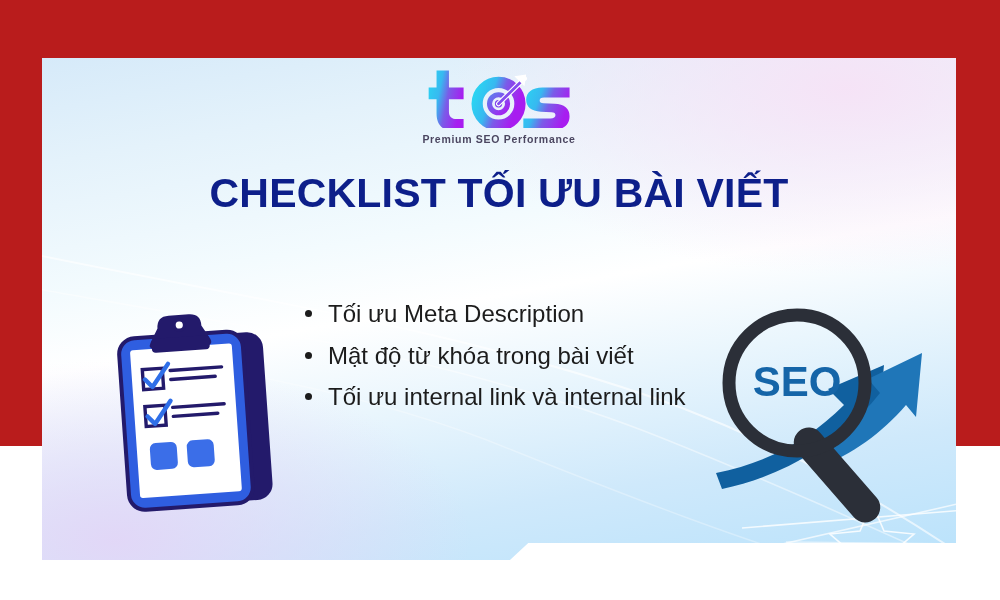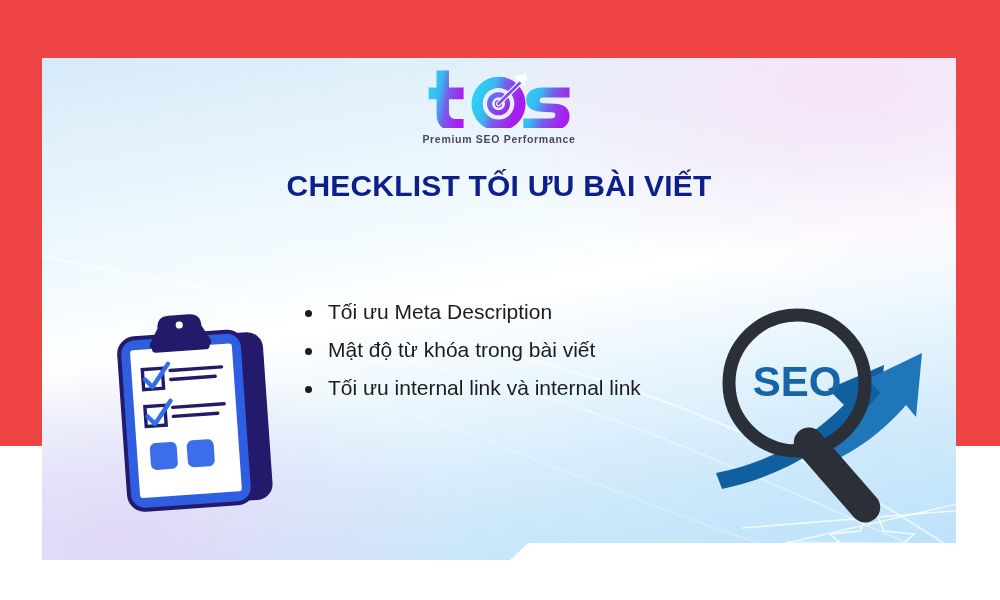--- a/index.html
+++ b/index.html
@@ -2,21 +2,21 @@
 <html><head>
 <meta charset="utf-8">
 <style>
   * { margin:0; padding:0; box-sizing:border-box; }
   html,body{
     width:1000px; height:600px; overflow:hidden;
     font-family:"Liberation Sans", sans-serif;
   }
   #poster{
     position:relative; width:1000px; height:446px;
-    background:#ef4444;
+    background:#b91c1c;
   }
 
   
   #panel{
     position:absolute;
     left:42px; top:58px; width:914px; height:502px;
     background:
       radial-gradient(ellipse 70% 60% at 88% 6%, rgba(246,226,246,.95) 0%, rgba(246,232,248,0) 62%),
       radial-gradient(ellipse 60% 55% at 8% 96%, rgba(226,214,247,.95) 0%, rgba(228,218,248,0) 65%),
       linear-gradient(170deg,
@@ -45,37 +45,37 @@
     font-size:10.5px; font-weight:700; letter-spacing:.7px;
     color:#4b4660;
   }
 
   
   #headline{
     position:absolute; left:0; right:0; top:110px;
     text-align:center;
     color:#0d1f8a;
     font-weight:700;
-    font-size:30px;
+    font-size:41px;
     line-height:1.22;
     letter-spacing:.2px;
     white-space:nowrap;
   }
   #headline .line{ display:block; }
 
   
   #bullets{
     position:absolute; left:258px; top:242px;
     list-style:none;
   }
   #bullets li{
     position:relative;
     padding-left:28px;
     margin-bottom:14px;
-    font-size:21px;
+    font-size:24px;
     color:#1c1c1c;
     line-height:1.15;
     white-space:nowrap;
   }
   #bullets li::before{
     content:""; position:absolute; left:5px; top:10px;
     width:7px; height:7px; border-radius:50%; background:#1c1c1c;
   }
 
   

